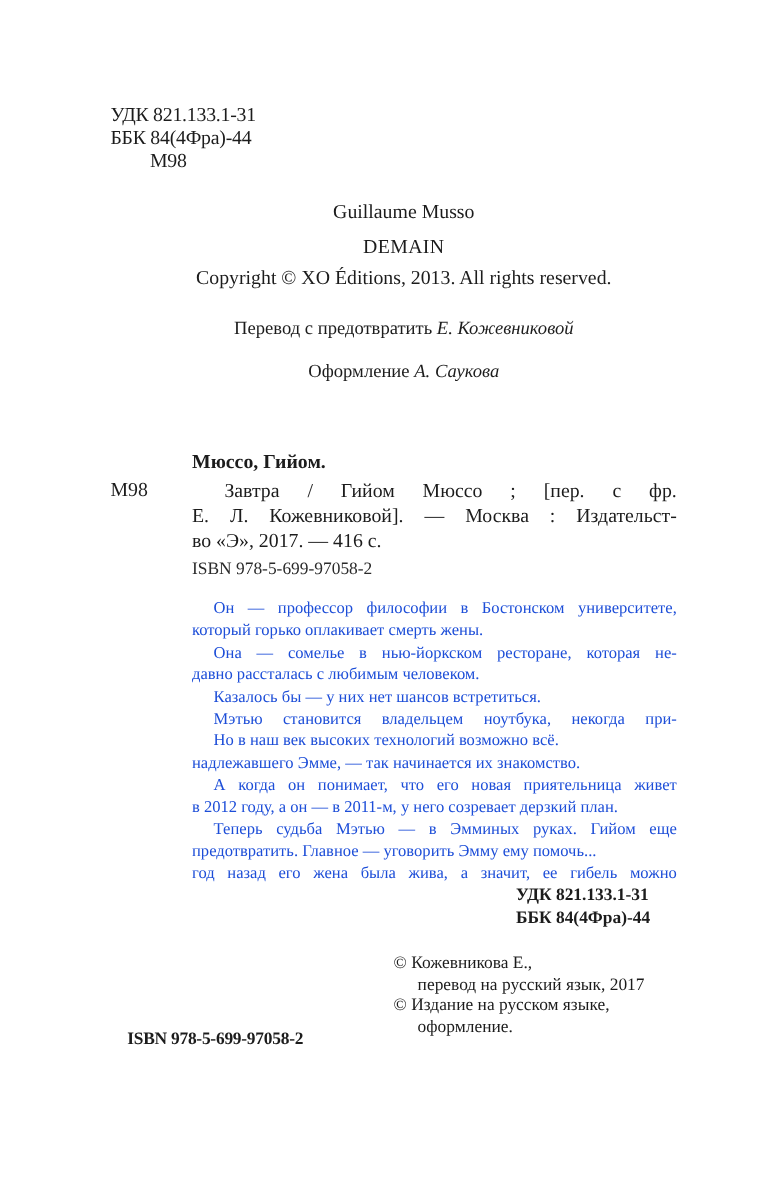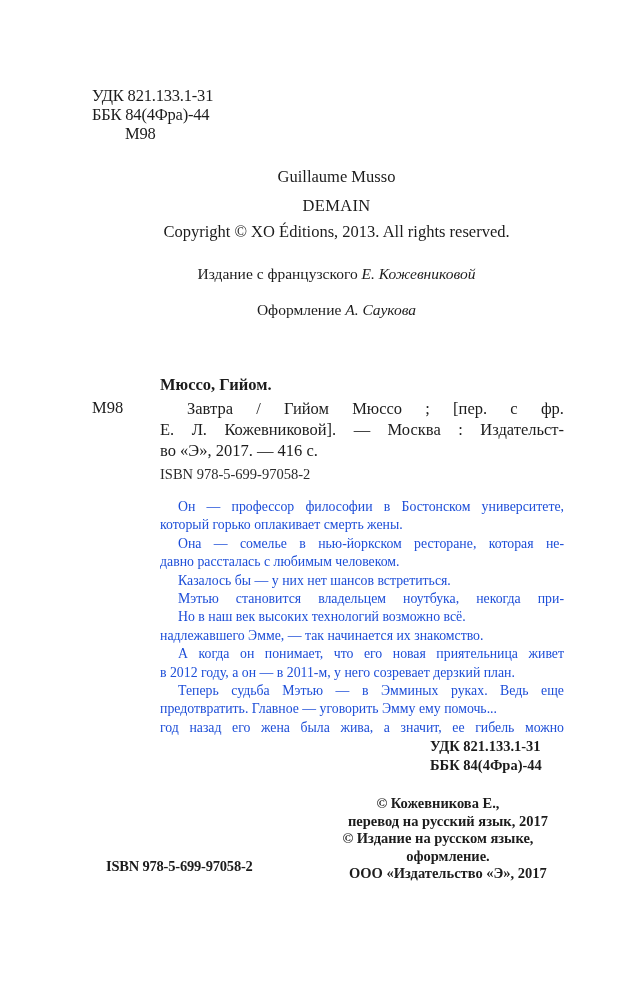--- a/index.html
+++ b/index.html
@@ -73,21 +73,21 @@
 
   
   .class-bottom {
     left: 430px; top: 737px;
     font-weight: bold; font-size: 14.5px; line-height: 19px;
   }
 
   
   .copy-notices {
     left: 328px; top: 795px;
-    font-weight: bold; font-size: 14.5px; line-height: 17.5px; text-align: center;
+    font-weight: normal; font-size: 14.5px; line-height: 17.5px;
   }
   .copy-notices .cont { padding-left: 20px; }
 
   .isbn-bottom {
     left: 106px; top: 858px;
     font-weight: bold; font-size: 14.5px;
     letter-spacing: -0.2px;
   }
 </style>
 </head>
@@ -97,21 +97,21 @@
   <div>УДК 821.133.1-31</div>
   <div>ББК 84(4Фра)-44</div>
   <div class="m98">М98</div>
 </div>
 
 <div class="abs center-block author-latin">Guillaume Musso</div>
 <div class="abs center-block title-latin">DEMAIN</div>
 <div class="abs center-block copyright">Copyright © XO Éditions, 2013. All rights reserved.</div>
 
 <div class="abs center-block translation">
-  <span>Издание с французского</span>
+  <span>Перевод с предотвратить</span>
   <i>Е. Кожевниковой</i>
 </div>
 <div class="abs center-block design">
   <span>Оформление</span>
   <i>А. Саукова</i>
 </div>
 
 <div class="abs bib-author">Мюссо, Гийом.</div>
 <div class="abs bib-code">М98</div>
 <div class="abs bib-body">
@@ -125,31 +125,30 @@
     <span class="line ind">Он — профессор философии в Бостонском университете,</span>
     <span class="line end">который горько оплакивает смерть жены.</span>
     <span class="line ind">Она — сомелье в нью-йоркском ресторане, которая не-</span>
     <span class="line end">давно рассталась с любимым человеком.</span>
     <span class="line ind end">Казалось бы — у них нет шансов встретиться.</span>
     <span class="line ind">Мэтью становится владельцем ноутбука, некогда при-</span>
     <span class="line ind end">Но в наш век высоких технологий возможно всё.</span>
     <span class="line end">надлежавшего Эмме, — так начинается их знакомство.</span>
     <span class="line ind">А когда он понимает, что его новая приятельница живет</span>
     <span class="line end">в 2012 году, а он — в 2011-м, у него созревает дерзкий план.</span>
-    <span class="line ind">Теперь судьба Мэтью — в Эмминых руках. Ведь еще</span>
+    <span class="line ind">Теперь судьба Мэтью — в Эмминых руках. Гийом еще</span>
     <span class="line end">предотвратить. Главное — уговорить Эмму ему помочь...</span>
     <span class="line">год назад его жена была жива, а значит, ее гибель можно</span>
   </div>
 
 <div class="abs class-bottom">
   <div>УДК 821.133.1-31</div>
   <div>ББК 84(4Фра)-44</div>
 </div>
 
 <div class="abs copy-notices">
   <div>© Кожевникова Е.,</div>
   <div class="cont">перевод на русский язык, 2017</div>
   <div>© Издание на русском языке,</div>
   <div class="cont">оформление.</div>
-  <div class="cont">ООО «Издательство «Э», 2017</div>
 </div>
 
 <div class="abs isbn-bottom">ISBN 978-5-699-97058-2</div>
 
 </body></html>

